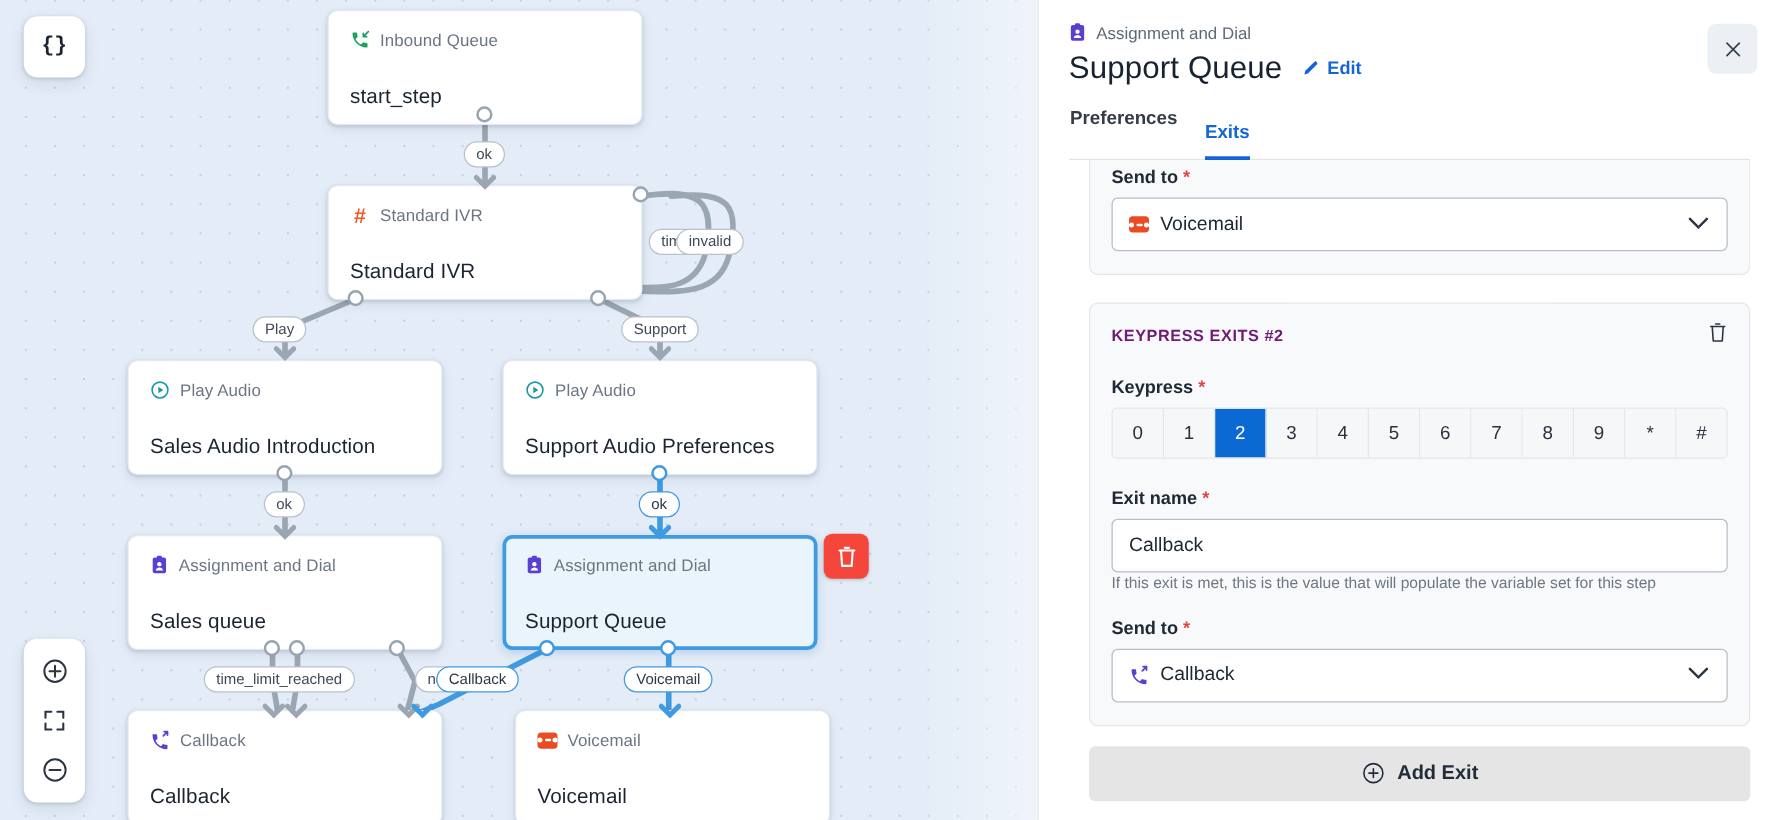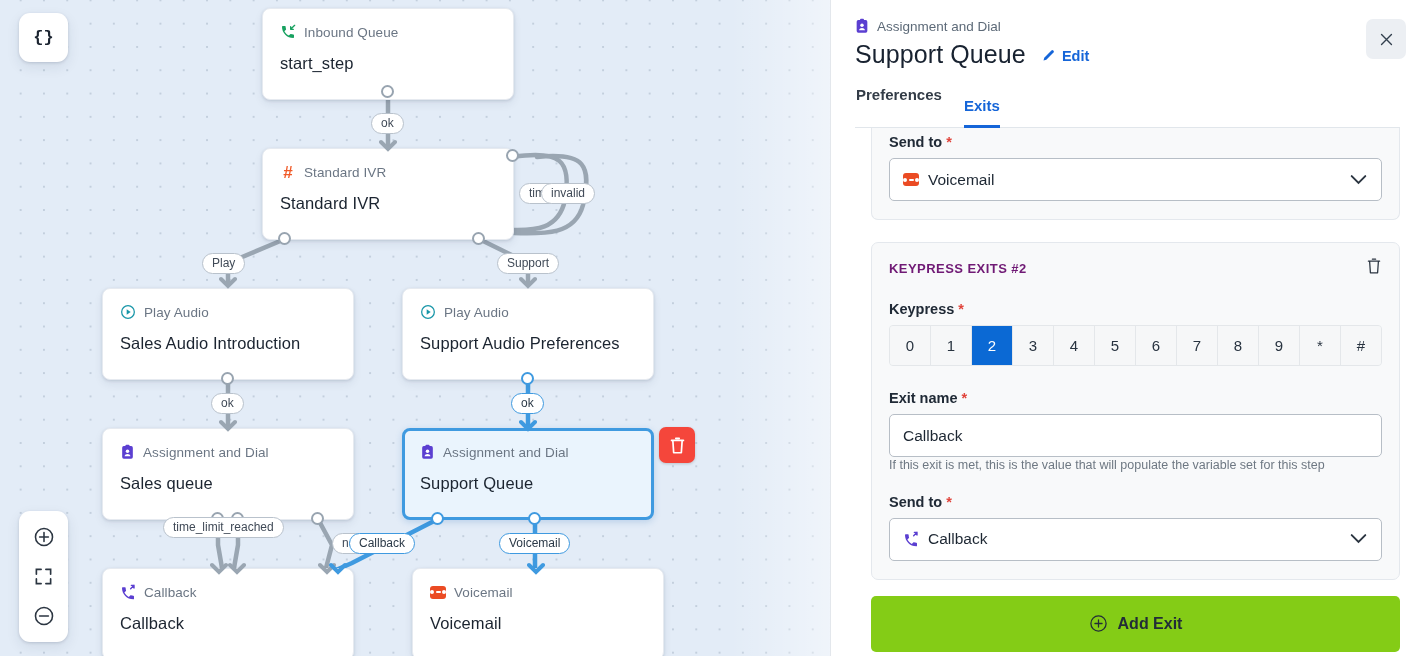--- a/index.html
+++ b/index.html
@@ -44,21 +44,21 @@
     border: 3px solid #3f9ae0;
     background: #eaf4fd;
     box-shadow: 0 2px 7px rgba(40,110,180,.22);
   }
   .node-type {
     display: flex; align-items: center; gap: 8px;
     font-size: 13.5px; color: #6b7684; letter-spacing: .1px;
     height: 18px;
   }
   .node-title {
-    margin-top: 13px;
+    margin-top: 27px;
     font-size: 16.5px; color: #1b2430; letter-spacing: .1px;
   }
   .ico { display:inline-flex; align-items:center; justify-content:center; }
 
   
   .vm-tile{
     width:16px;height:13px;border-radius:3px;background:#eb4b23;
     display:inline-flex;align-items:center;justify-content:center;gap:1.5px;
   }
   .vm-tile i{width:4px;height:4px;border-radius:50%;background:#fff;display:block;}
@@ -157,21 +157,21 @@
 
   .keypad { display:flex; width:100%; background:#f1f3f5; border-radius:4px; overflow:hidden; border:1px solid #e4e7ea;}
   .key {
     flex:1 1 0; height:39px; display:flex;align-items:center;justify-content:center;
     font-size:15px; color:#283340; border-right:1px solid #e4e7ea; cursor:pointer; background:#f6f7f8;
   }
   .key:last-child { border-right:none; }
   .key.active { background:#0b69d4; color:#fff; font-weight:400; }
 
   #add-exit {
-    margin: 16px 0 20px; height:56px; background:#84cc16; border-radius:5px;
+    margin: 16px 0 20px; height:44px; background:#e5e5e5; border-radius:5px;
     display:flex; align-items:center; justify-content:center; gap:10px;
     font-size:16px; font-weight:700; color:#222c38; cursor:pointer;
   }
   .mt18 { margin-top:18px; }
 </style>
 </head>
 <body>
 
 <div id="root">
 
@@ -247,21 +247,21 @@
         <path d="M2 3 L9 10 L16 3" fill="none" stroke="#3f9ae0" stroke-width="4" stroke-linecap="round"></path>
       </svg>
 
     <div class="pill" style="left:371px;top:113px;">ok</div>
     <div class="pill under" style="left:519px;top:183px;width:46px;overflow:hidden;">tim</div>
     <div class="pill" style="left:541px;top:183px;">invalid</div>
     <div class="pill" style="left:202px;top:253px;">Play</div>
     <div class="pill" style="left:497px;top:253px;">Support</div>
     <div class="pill" style="left:211px;top:393px;">ok</div>
     <div class="pill blue" style="left:511px;top:393px;">ok</div>
-    <div class="pill" style="left:163px;top:517px;">time_limit_reached</div>
+    <div class="pill" style="left:163px;top:533px;">time_limit_reached</div>
     <div class="pill under" style="left:332px;top:533px;width:34px;overflow:hidden;">no</div>
     <div class="pill blue" style="left:349px;top:533px;">Callback</div>
     <div class="pill blue" style="left:499px;top:533px;">Voicemail</div>
 
     <div class="node" style="left:262px;top:8px;width:252px;height:92px;">
       <div class="node-type">
         <span class="ico">
           <svg width="16" height="16" viewBox="0 0 24 24">
               <path d="M6.6 10.8c1.5 2.9 3.7 5.1 6.6 6.6l2.2-2.2c.3-.3.7-.4 1-.2 1.1.4 2.4.6 3.6.6.6 0 1 .4 1 1V20c0 .6-.4 1-1 1C10.6 21 3 13.4 3 4c0-.6.4-1 1-1h3.5c.6 0 1 .4 1 1 0 1.3.2 2.5.6 3.6.1.3 0 .7-.2 1l-2.3 2.2z" fill="#18a160"></path>
               <path d="M22 2l-6 6m0 0h4m-4 0V4" stroke="#18a160" stroke-width="2" fill="none" stroke-linecap="round"></path>

